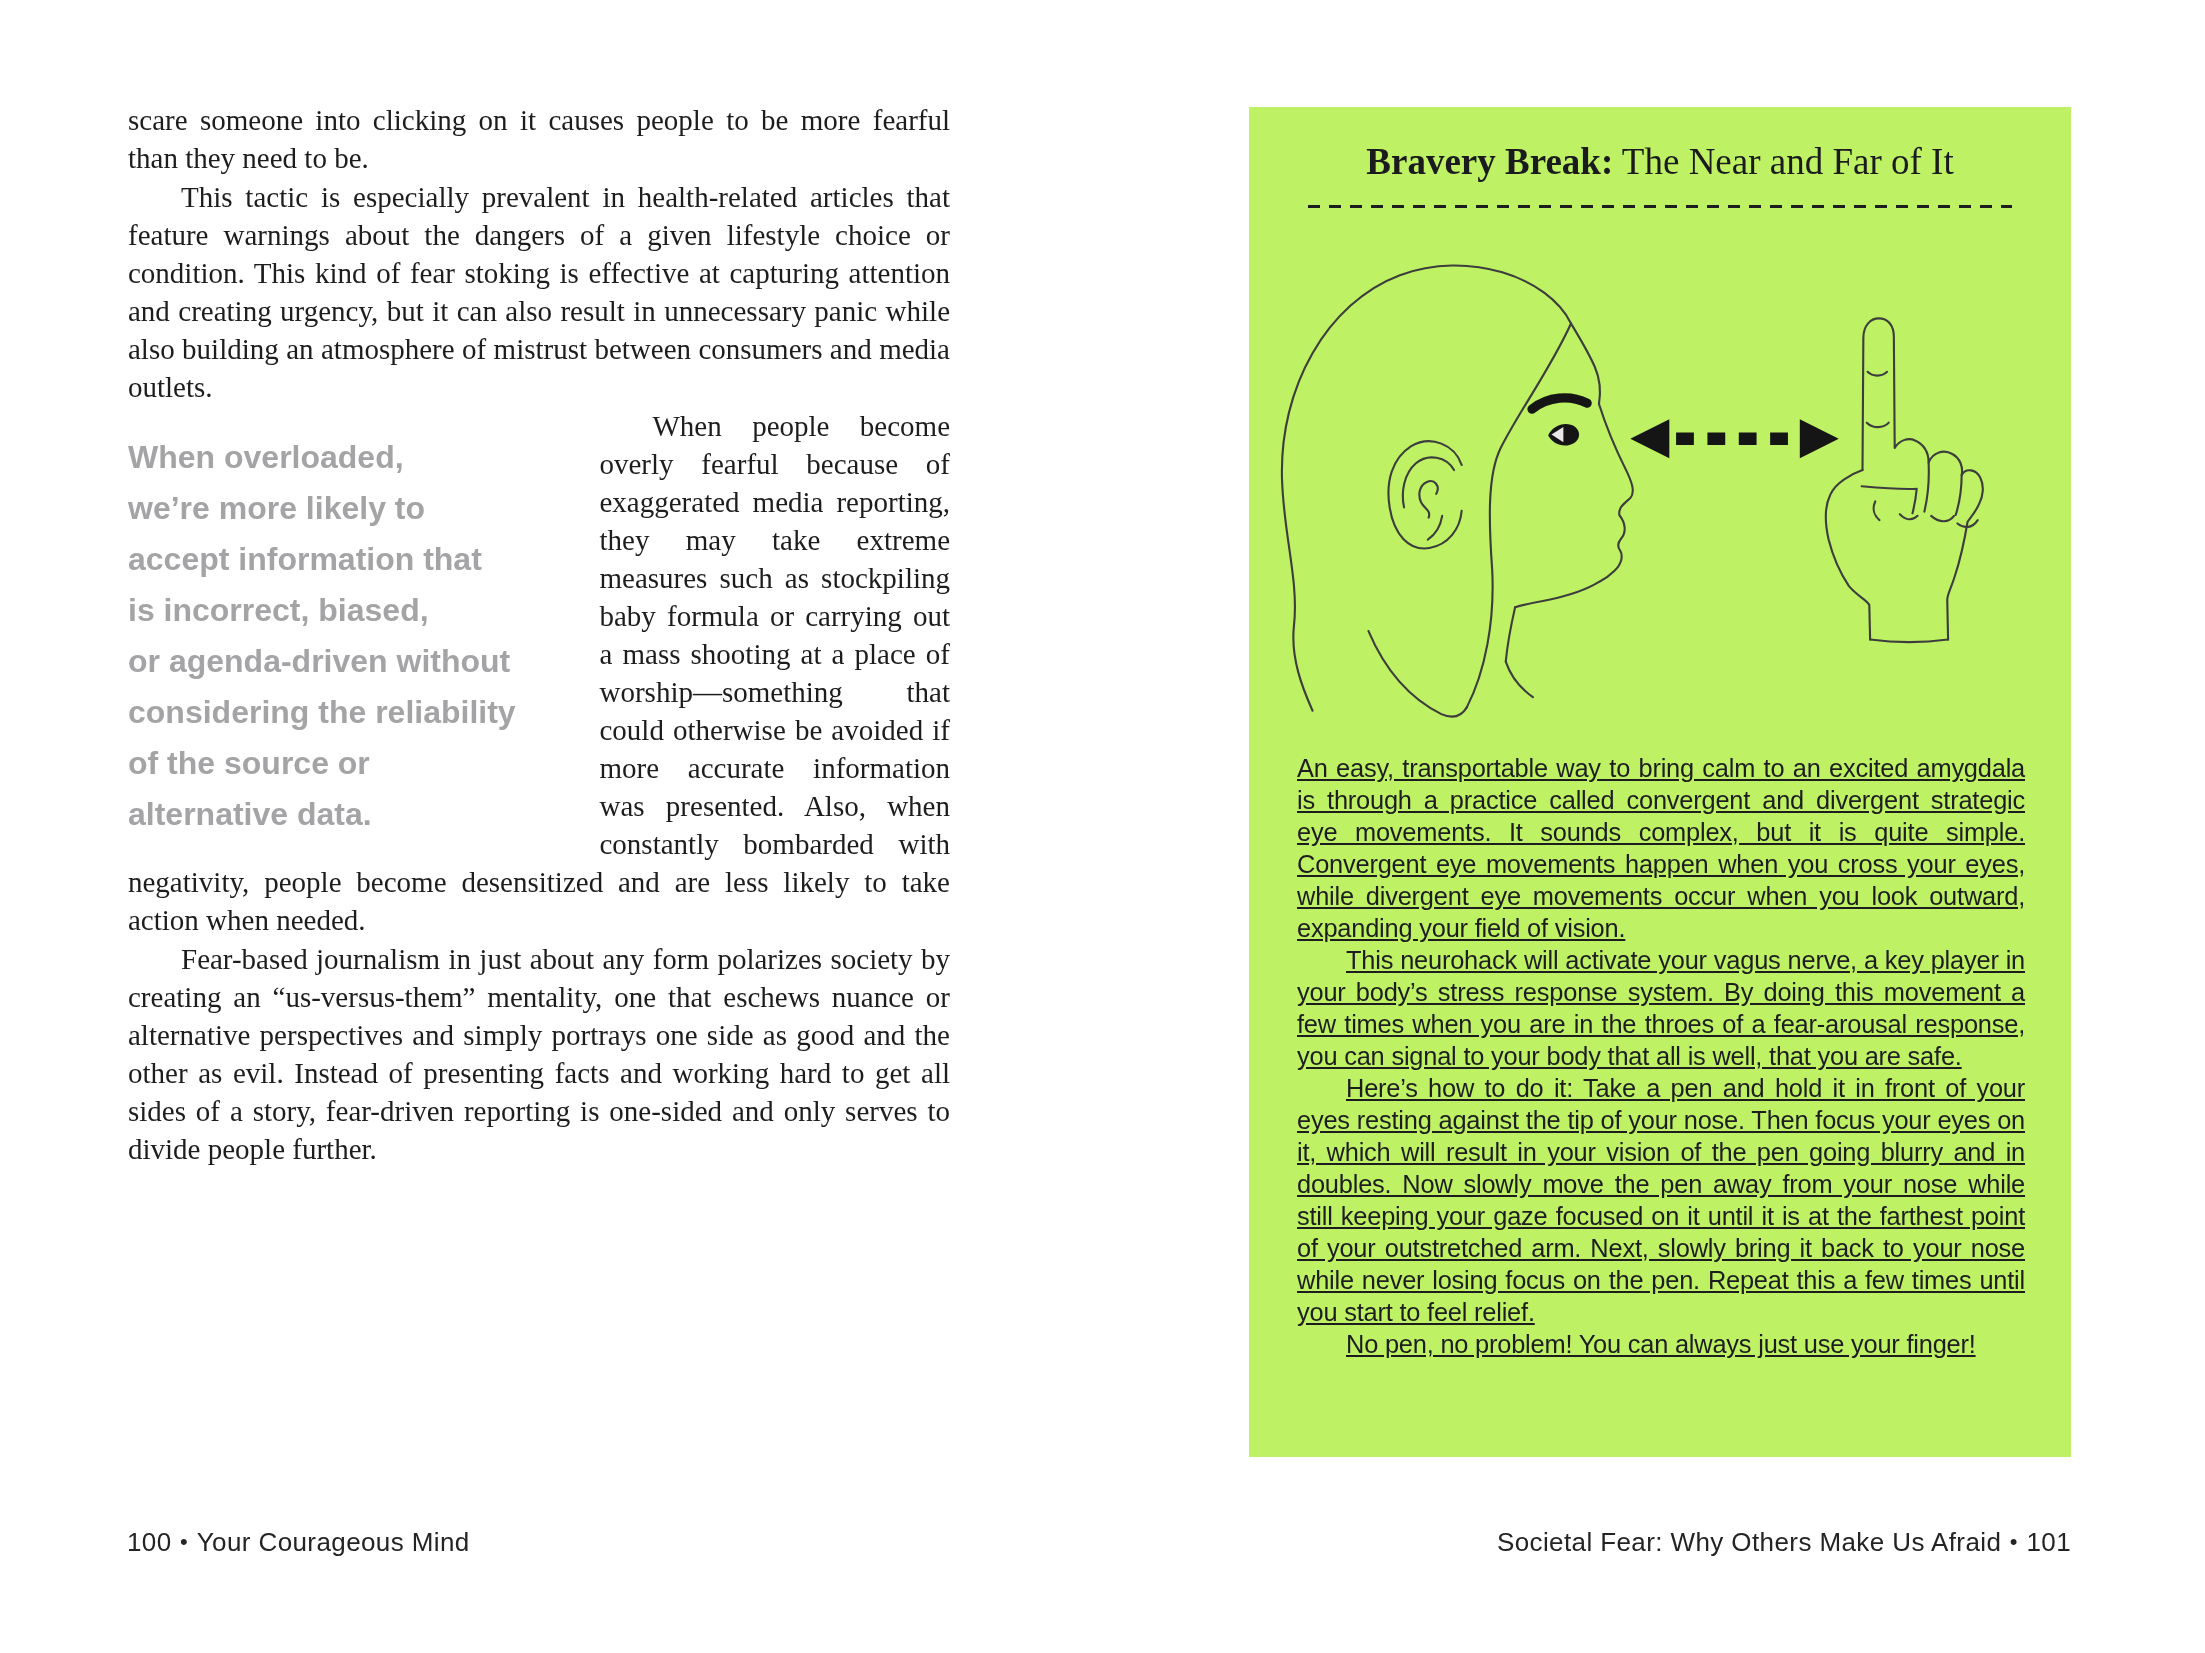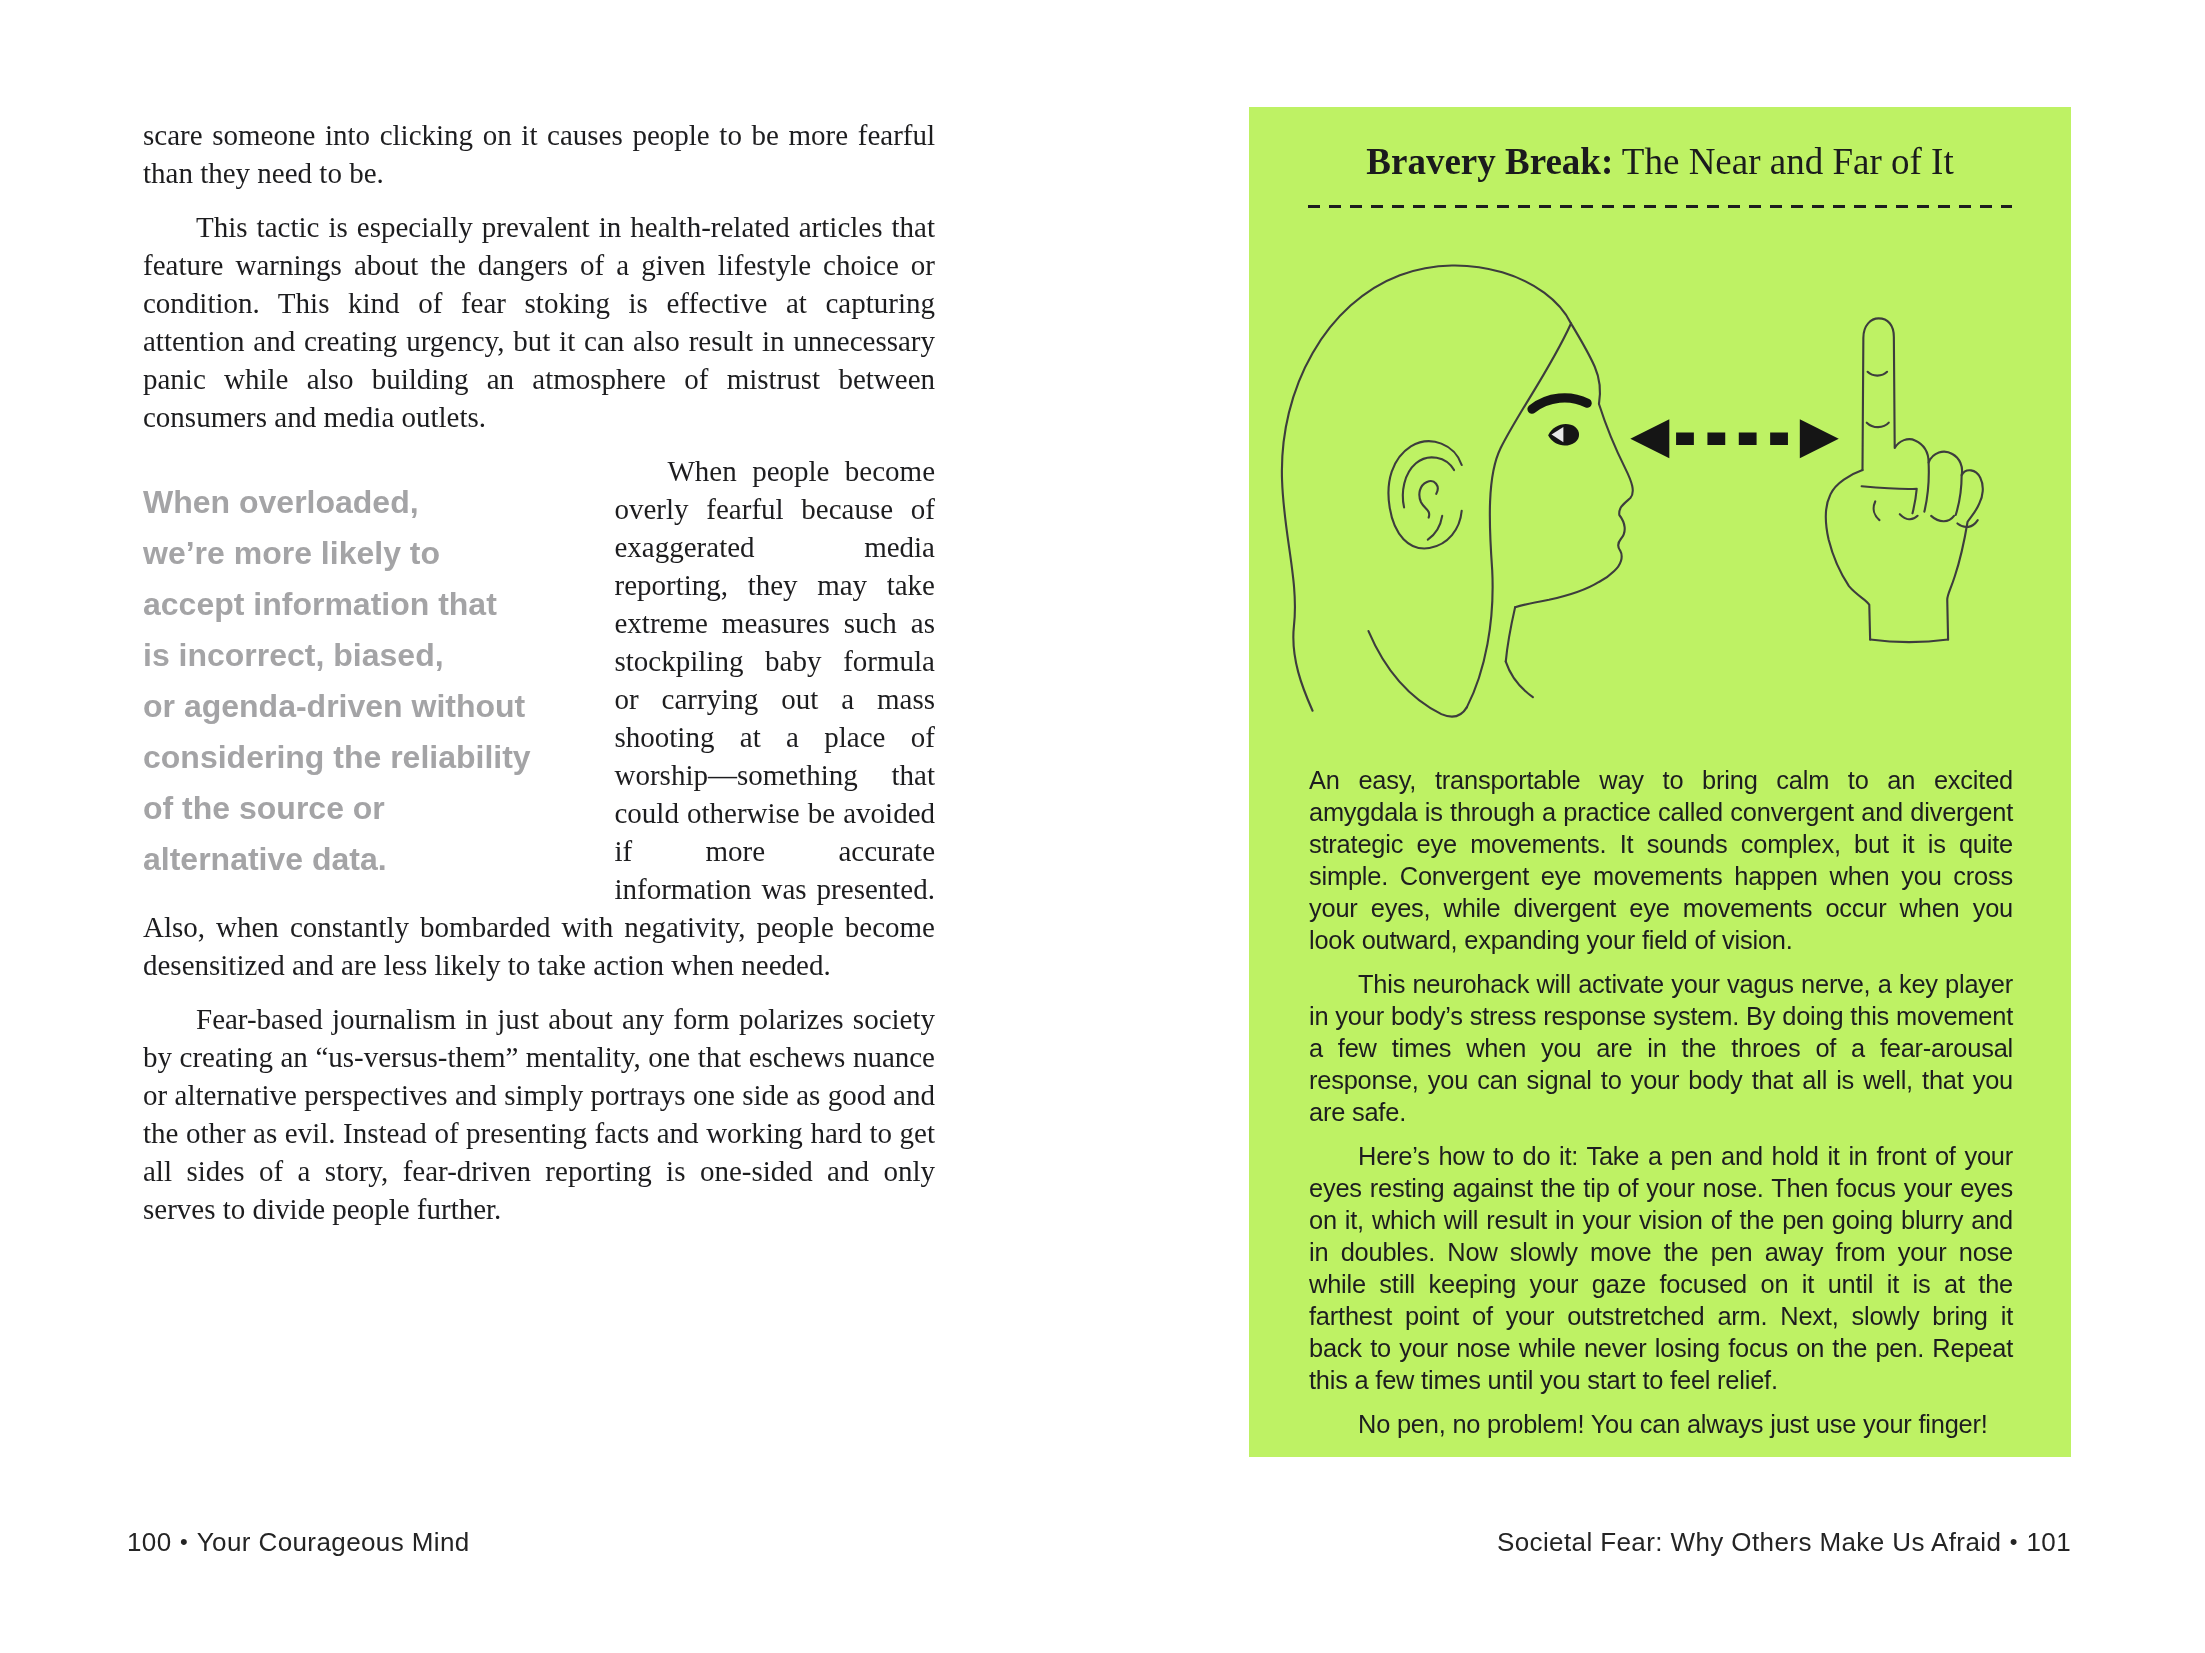--- a/index.html
+++ b/index.html
@@ -7,21 +7,21 @@
     width:2205px;height:1654px;position:relative;overflow:hidden;
     background:#ffffff;
     font-family:"Liberation Serif",serif;
     color:#1d1d1f;
   }
   
   .left-body{
     position:absolute;left:127px;top:100px;width:824px;
     font-size:29px;line-height:38px;text-align:justify;
   }
-  .left-body p{margin:16px;}
+  .left-body p{margin:1px;}
   .left-body p.indent{text-indent:53px;}
   .pullquote{
     display:block;float:left;width:441px;
     margin:25.4px 30.5px 13.6px 0;
     font-family:"Liberation Sans",sans-serif;
     font-weight:700;
     font-size:32px;line-height:51px;
     color:#a4a4a6;text-align:left;text-indent:0;
     white-space:pre-line;
   }
@@ -52,21 +52,21 @@
   }
   .illustration{
     position:absolute;left:18.7px;top:136px;width:806px;height:483px;
   }
   .box-body{
     position:absolute;left:48px;top:645px;width:728px;
     font-family:"Liberation Sans",sans-serif;
     font-size:25.4px;line-height:32px;letter-spacing:-0.2px;
     text-align:justify;color:#1d1d1f;
   }
-  .box-body p{margin:12px;}
+  .box-body p{margin:0;text-decoration:underline;}
   .box-body p.indent{text-indent:49px;}
   svg .ln{fill:none;stroke:#3d3d3d;stroke-width:2.5;stroke-linecap:round;stroke-linejoin:round;}
   svg .solid{fill:#151515;stroke:none;}
 </style>
 </head>
 <body>
 
 <div class="left-body">
   <p>scare someone into clicking on it causes people to be more fearful than they need to be.</p>
   <p class="indent">This tactic is especially prevalent in health-related articles that feature warnings about the dangers of a given lifestyle choice or condition. This kind of fear stoking is effective at capturing attention and creating urgency, but it can also result in unnecessary panic while also building an atmosphere of mistrust between consumers and media outlets.</p>

